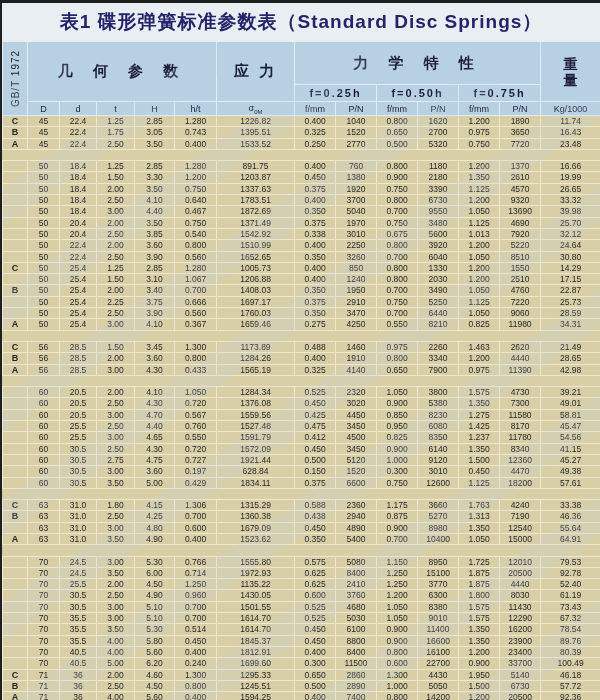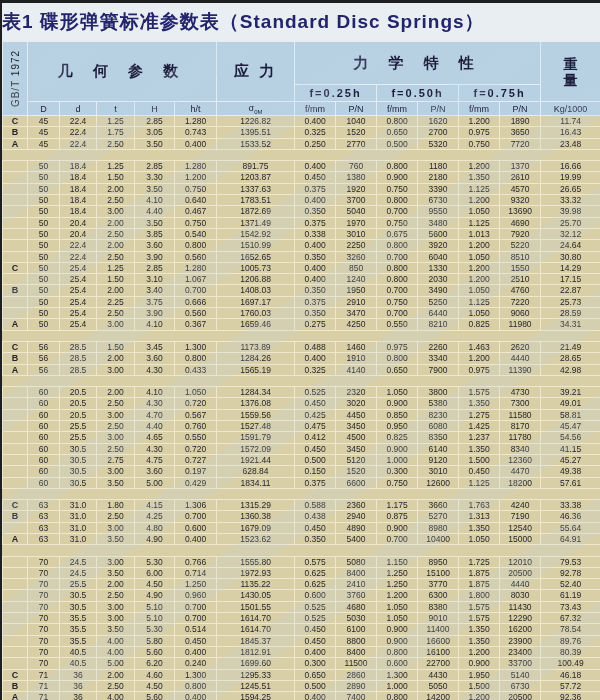--- a/index.html
+++ b/index.html
@@ -6,21 +6,21 @@
   body { font-family: "Liberation Sans", "DejaVu Sans", sans-serif; background:#888; }
   .page {
     position:relative; width:600px; height:700px; margin:0 auto;
     background:var(--body-tan,#d9cfa7); overflow:hidden;
     border-top:3px solid var(--top-bar,#1f1f1f);
     border-left:2px solid var(--top-bar,#1f1f1f);
     box-sizing:border-box;
   }
   .titlebar {
     height:38px; background:var(--title-bg,#e9eef3);
-    display:flex; align-items:center; 
+    display:flex; align-items:center; justify-content:center;
   }
   .title {
     color:var(--title-navy,#23246a); font-weight:bold; font-size:19px;
     letter-spacing:1px; white-space:nowrap;
   }
   table { border-collapse:collapse; table-layout:fixed; width:598px; }
   th, td { padding:0; text-align:center; overflow:hidden; white-space:nowrap; }
 
   
   thead th {

